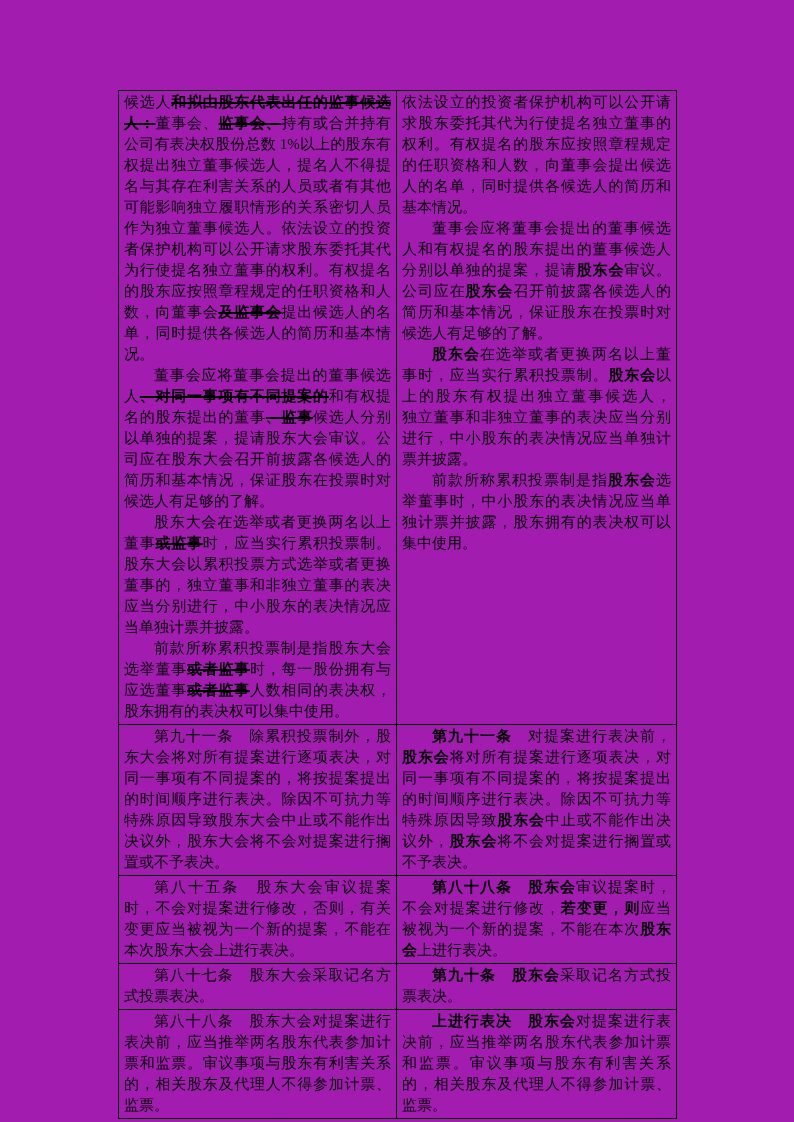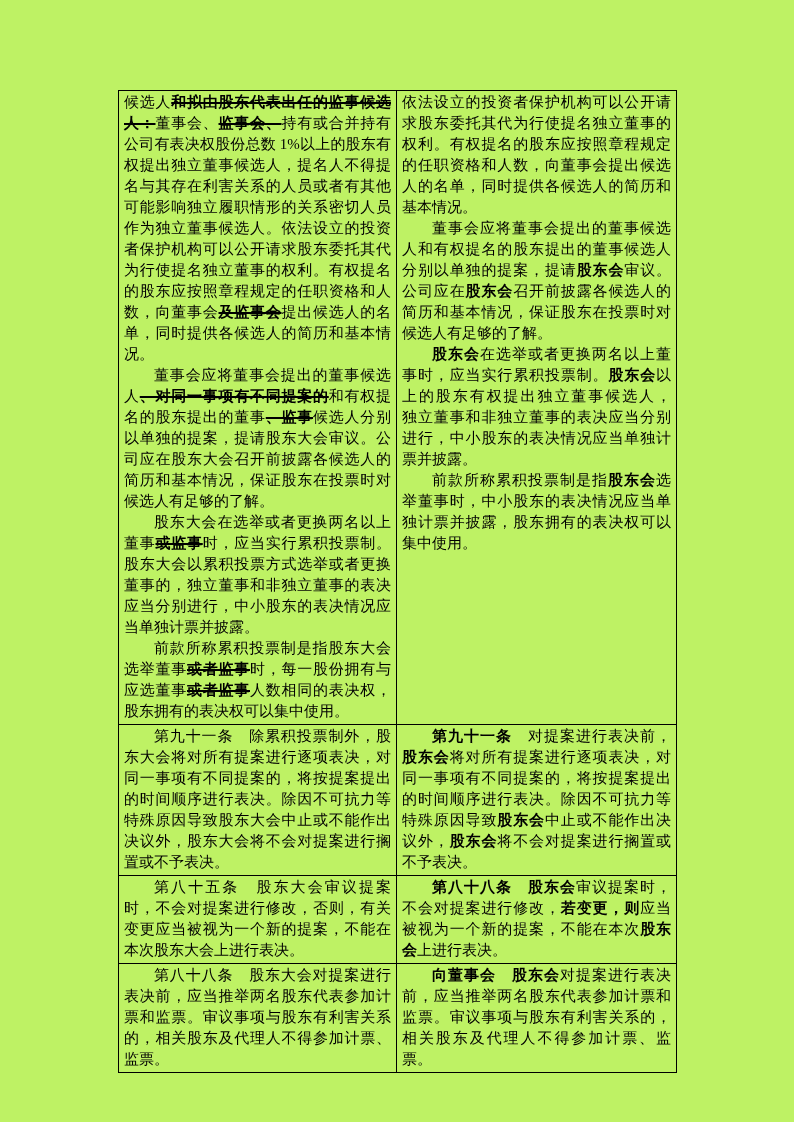--- a/index.html
+++ b/index.html
@@ -4,21 +4,21 @@
 <style>
   html, body {
     margin: 0;
     padding: 0;
     background: #ffffff;
   }
   .page {
     position: relative;
     width: 794px;
     height: 1122px;
-    background: #bef264;
+    background: #a21caf;
     overflow: hidden;
     font-family: "Liberation Serif", "DejaVu Serif", serif;
     color: #000000;
   }
   table.cmp {
     position: absolute;
     left: 118px;
     top: 90px;
     width: 558px;
     border-collapse: collapse;
@@ -80,23 +80,31 @@
           </td>
         </tr>
         <tr class="table-row row-2">
           <td>
             <div class="para para-indent"><span class="seg">第八十五条　股东大会审议提案时，不会对提案进行修改，否则，有关变更应当被视为一个新的提案，不能在本次股东大会上进行表决。</span></div>
           </td>
           <td>
             <div class="para para-indent"><span class="seg-b">第八十八条　股东会</span><span class="seg">审议提案时，不会对提案进行修改，</span><span class="seg-b">若变更，则</span><span class="seg">应当被视为一个新的提案，不能在本次</span><span class="seg-b">股东会</span><span class="seg">上进行表决。</span></div>
           </td>
         </tr>
+        <tr class="table-row row-3">
+          <td>
+            <div class="para para-indent"><span class="seg">第八十七条　股东大会采取记名方式投票表决。</span></div>
+          </td>
+          <td>
+            <div class="para para-indent"><span class="seg-b">第九十条　股东会</span><span class="seg">采取记名方式投票表决。</span></div>
+          </td>
+        </tr>
         <tr class="table-row row-4">
           <td>
             <div class="para para-indent"><span class="seg">第八十八条　股东大会对提案进行表决前，应当推举两名股东代表参加计票和监票。审议事项与股东有利害关系的，相关股东及代理人不得参加计票、监票。</span></div>
           </td>
           <td>
-            <div class="para para-indent"><span class="seg-b">向董事会　股东会</span><span class="seg">对提案进行表决前，应当推举两名股东代表参加计票和监票。审议事项与股东有利害关系的，相关股东及代理人不得参加计票、监票。</span></div>
+            <div class="para para-indent"><span class="seg-b">上进行表决　股东会</span><span class="seg">对提案进行表决前，应当推举两名股东代表参加计票和监票。审议事项与股东有利害关系的，相关股东及代理人不得参加计票、监票。</span></div>
           </td>
         </tr>
       </tbody>
   </table>
 </div>
 
 </body></html>

